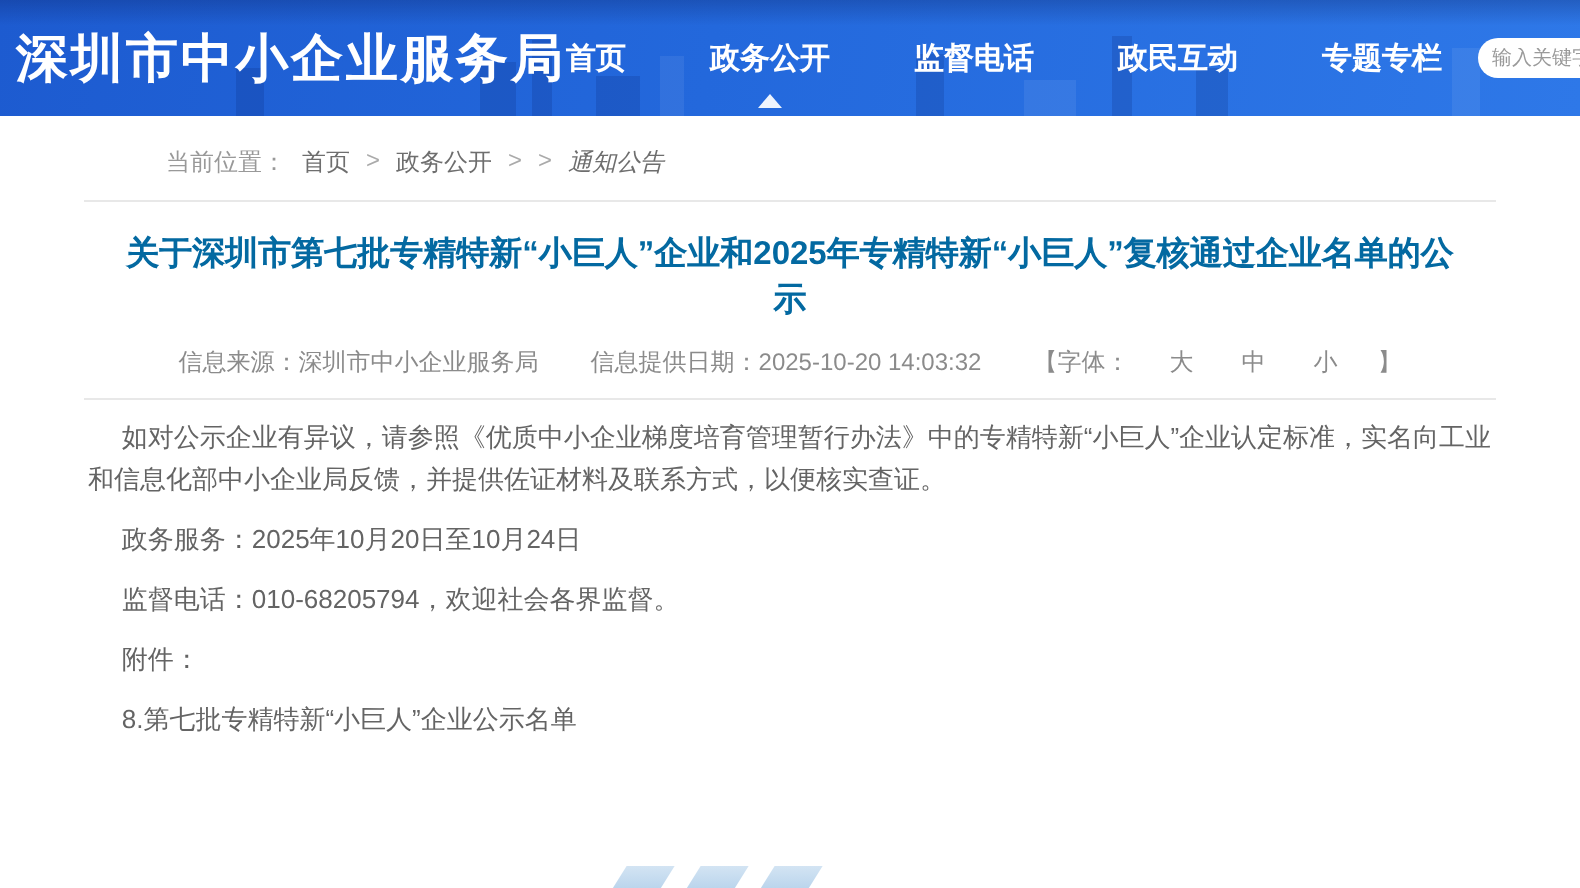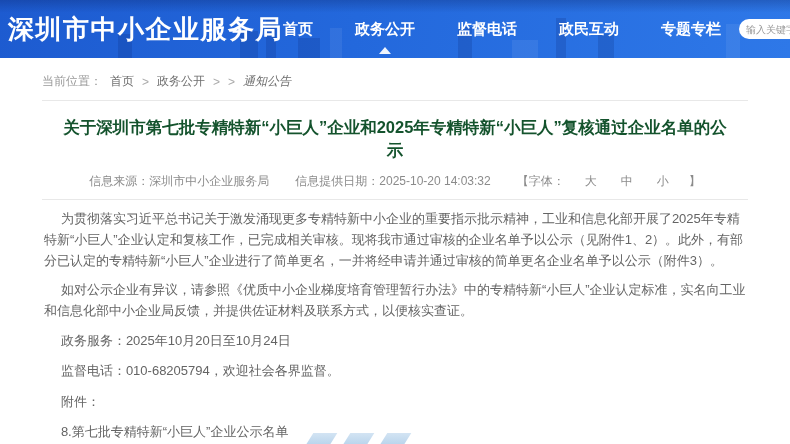--- a/index.html
+++ b/index.html
@@ -40,31 +40,31 @@
     padding:0 5px 0 7px;
   }
   .search-box input {
     flex:1; min-width:0; border:none; outline:none; font-size:10px; color:#555;
     background:transparent; font-family:inherit;
   }
   .search-box input::placeholder { color:#9a9a9a; }
 
   
   .breadcrumb {
-    display:flex; align-items:center; gap:8px; padding:15px 0 10px 42px;
-    font-size:12px; color:#999;
+    display:flex; align-items:flex-start; gap:8px; padding:15px 0 10px 42px;
+    font-size:12px; color:#999;margin-left:41px;
   }
   .crumb { color:#6e6e6e; cursor:pointer; }
   .crumb.current { color:#6e6e6e;font-style:italic; }
   .crumb-sep { color:#aaa; }
   .rule { border:none; border-top:1px solid #e8e8e8; margin:0 42px; }
 
   
   .article-title {
-    margin:15px 55px 0; text-align:center; color:#14532d;
+    margin:15px 55px 0; text-align:center; color:#0369a1;
     font-size:16.5px; font-weight:bold; line-height:1.4;
   }
   .meta {
     display:flex; justify-content:center; align-items:flex-end; gap:26px;
     margin:11px 0 9px; font-size:12px; color:#8b8b8b; white-space:nowrap;
   }
   .meta .font-group { display:flex; gap:16px; }
   .font-size-link { cursor:pointer; color:#8b8b8b; margin:0 4px; }
   .body-text { margin:4px 44px 0; font-size:13px; color:#646464; line-height:1.62; }
   .body-text p { text-indent:1.3em; margin:8px 0; }
@@ -137,21 +137,20 @@
       <span>【字体：</span>
       <span class="font-size-link">大</span>
       <span class="font-size-link">中</span>
       <span class="font-size-link">小</span>
       <span>】</span>
     </span>
   </div>
   <hr class="rule">
 
   <div class="body-text">
-    <p>为贯彻落实习近平总书记关于激发涌现更多专精特新中小企业的重要指示批示精神，工业和信息化部开展了2025年专精特新“小巨人”企业认定和复核工作，已完成相关审核。现将我市通过审核的企业名单予以公示（见附件1、2）。此外，有部分已认定的专精特新“小巨人”企业进行了简单更名，一并将经申请并通过审核的简单更名企业名单予以公示（附件3）。</p>
     <p>如对公示企业有异议，请参照《优质中小企业梯度培育管理暂行办法》中的专精特新“小巨人”企业认定标准，实名向工业和信息化部中小企业局反馈，并提供佐证材料及联系方式，以便核实查证。</p>
     <p class="tight">政务服务：2025年10月20日至10月24日</p>
     <p class="tight">监督电话：010-68205794，欢迎社会各界监督。</p>
     <p class="tight">附件：</p>
     <p class="tight">8.第七批专精特新“小巨人”企业公示名单</p>
 
   </div>
 
   <div class="footer-deco">
     <div class="stripe"></div>

